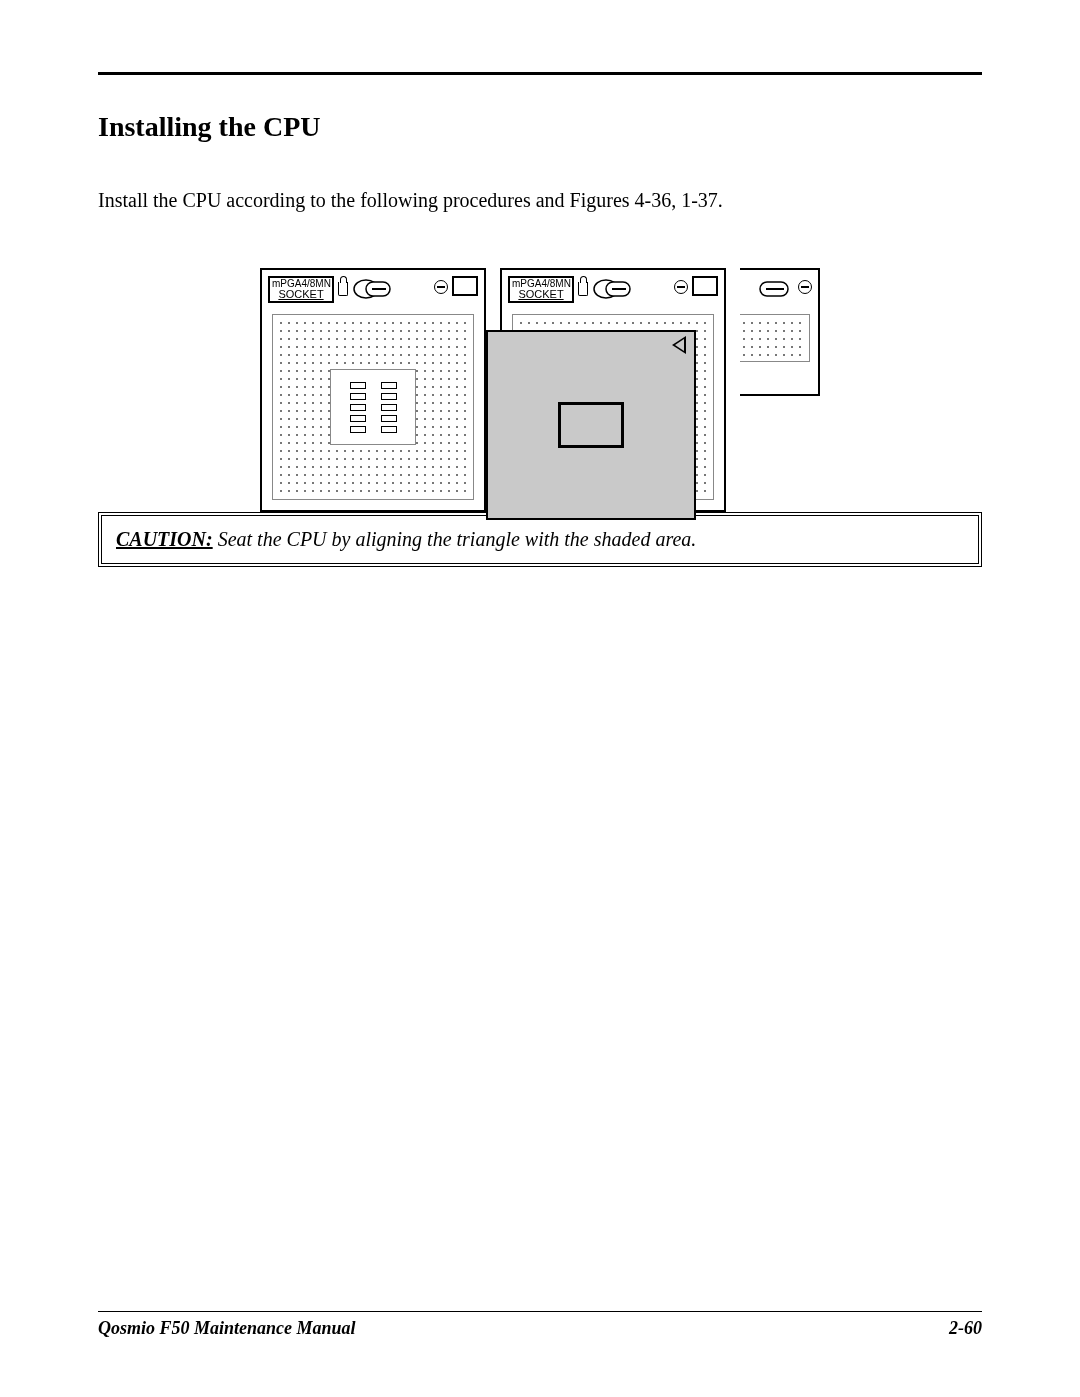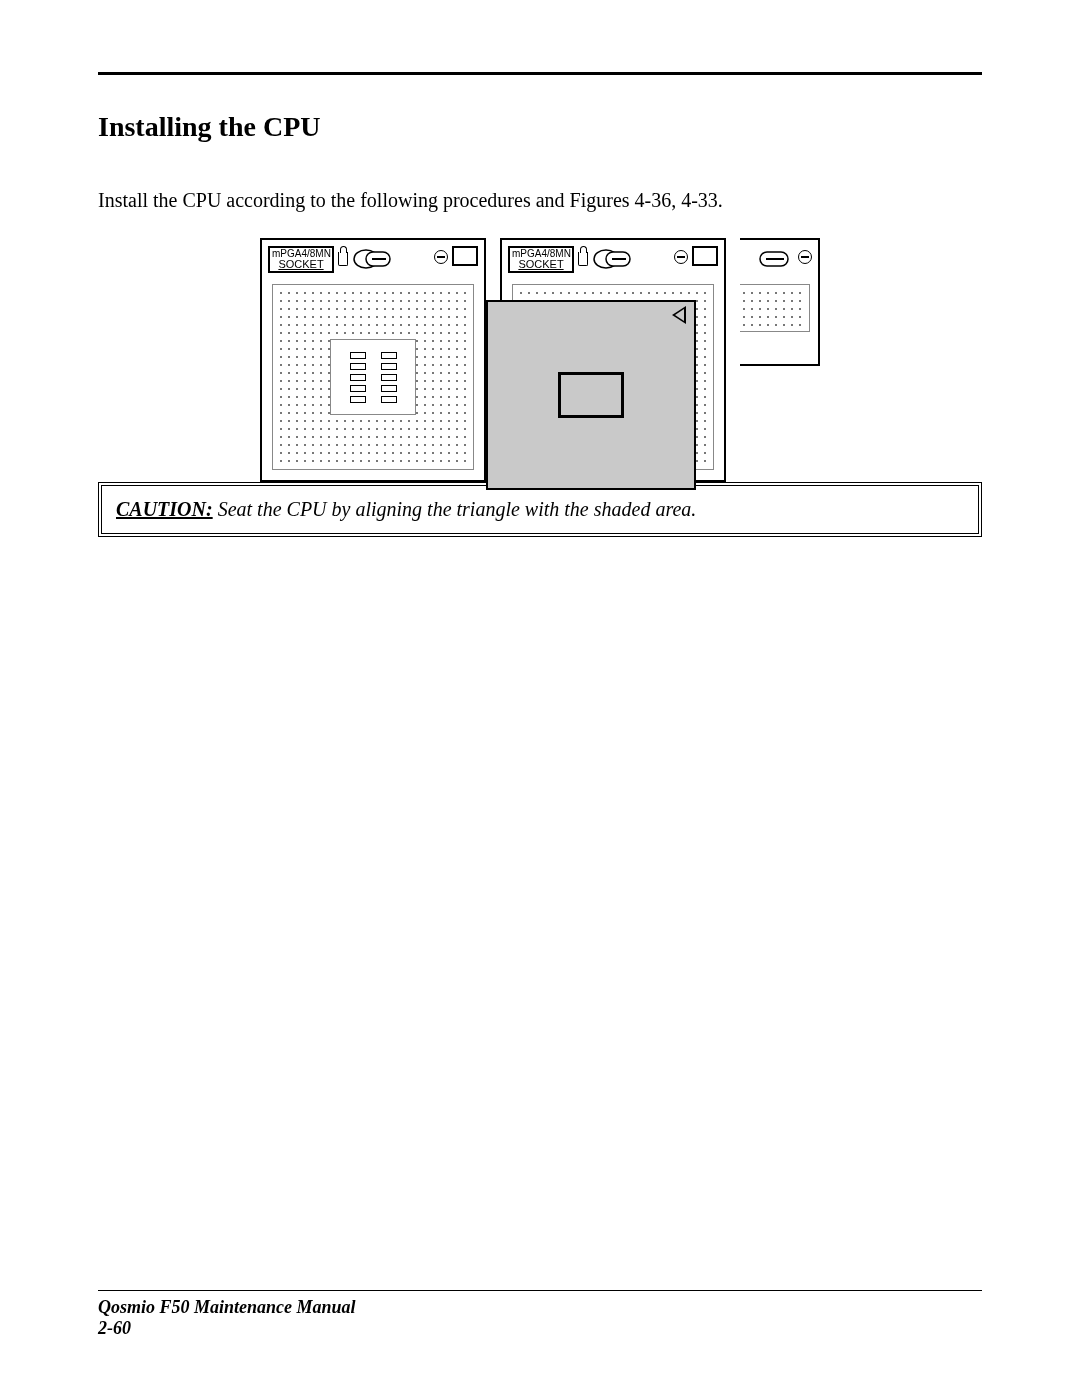--- a/index.html
+++ b/index.html
@@ -52,20 +52,21 @@
     display: flex;
     justify-content: center;
     align-items: flex-start;
     gap: 14px;
   }
   .socket {
     border: 2px solid #000;
     background: #fff;
     position: relative;
     padding: 6px;
+    margin-top: 30px;
   }
   .socket.big { width: 226px; height: 244px; }
   .socket.partial { width: 80px; height: 128px; border-left: none; padding-left:0;}
   .socket-top {
     display: flex;
     align-items: flex-start;
     gap: 4px;
     height: 34px;
   }
   .label-box {
@@ -149,32 +150,32 @@
   .caution-box .cap { font-weight: bold; text-decoration: underline; }
   .footer {
     position: absolute;
     left: 98px; right: 98px; bottom: 58px;
   }
   .footer-rule {
     border:none; border-top:1.5px solid #000; margin:0 0 6px 0;
   }
   .footer-row {
     display:flex; justify-content:space-between;
-    font-style: italic; font-weight: bold; font-size: 18px; flex-direction: column;
+    font-style: italic; font-weight: bold; font-size: 18px;
   }
 </style>
 </head>
 <body>
 
 <div class="page">
   <hr class="header-rule">
 
   <div class="section-heading">Installing the CPU</div>
 
-  <div class="body-text">Install the CPU according to the following procedures and Figures 4-36, 4-33.</div>
+  <div class="body-text">Install the CPU according to the following procedures and Figures 4-36, 1-37.</div>
 
 
   <div class="figure-wrap">
     <div class="figure-row">
 
       <div class="socket big">
         <div class="socket-top">
           <div class="label-box">
             <div>mPGA4/8MN</div>
             <div class="l2">SOCKET</div>

